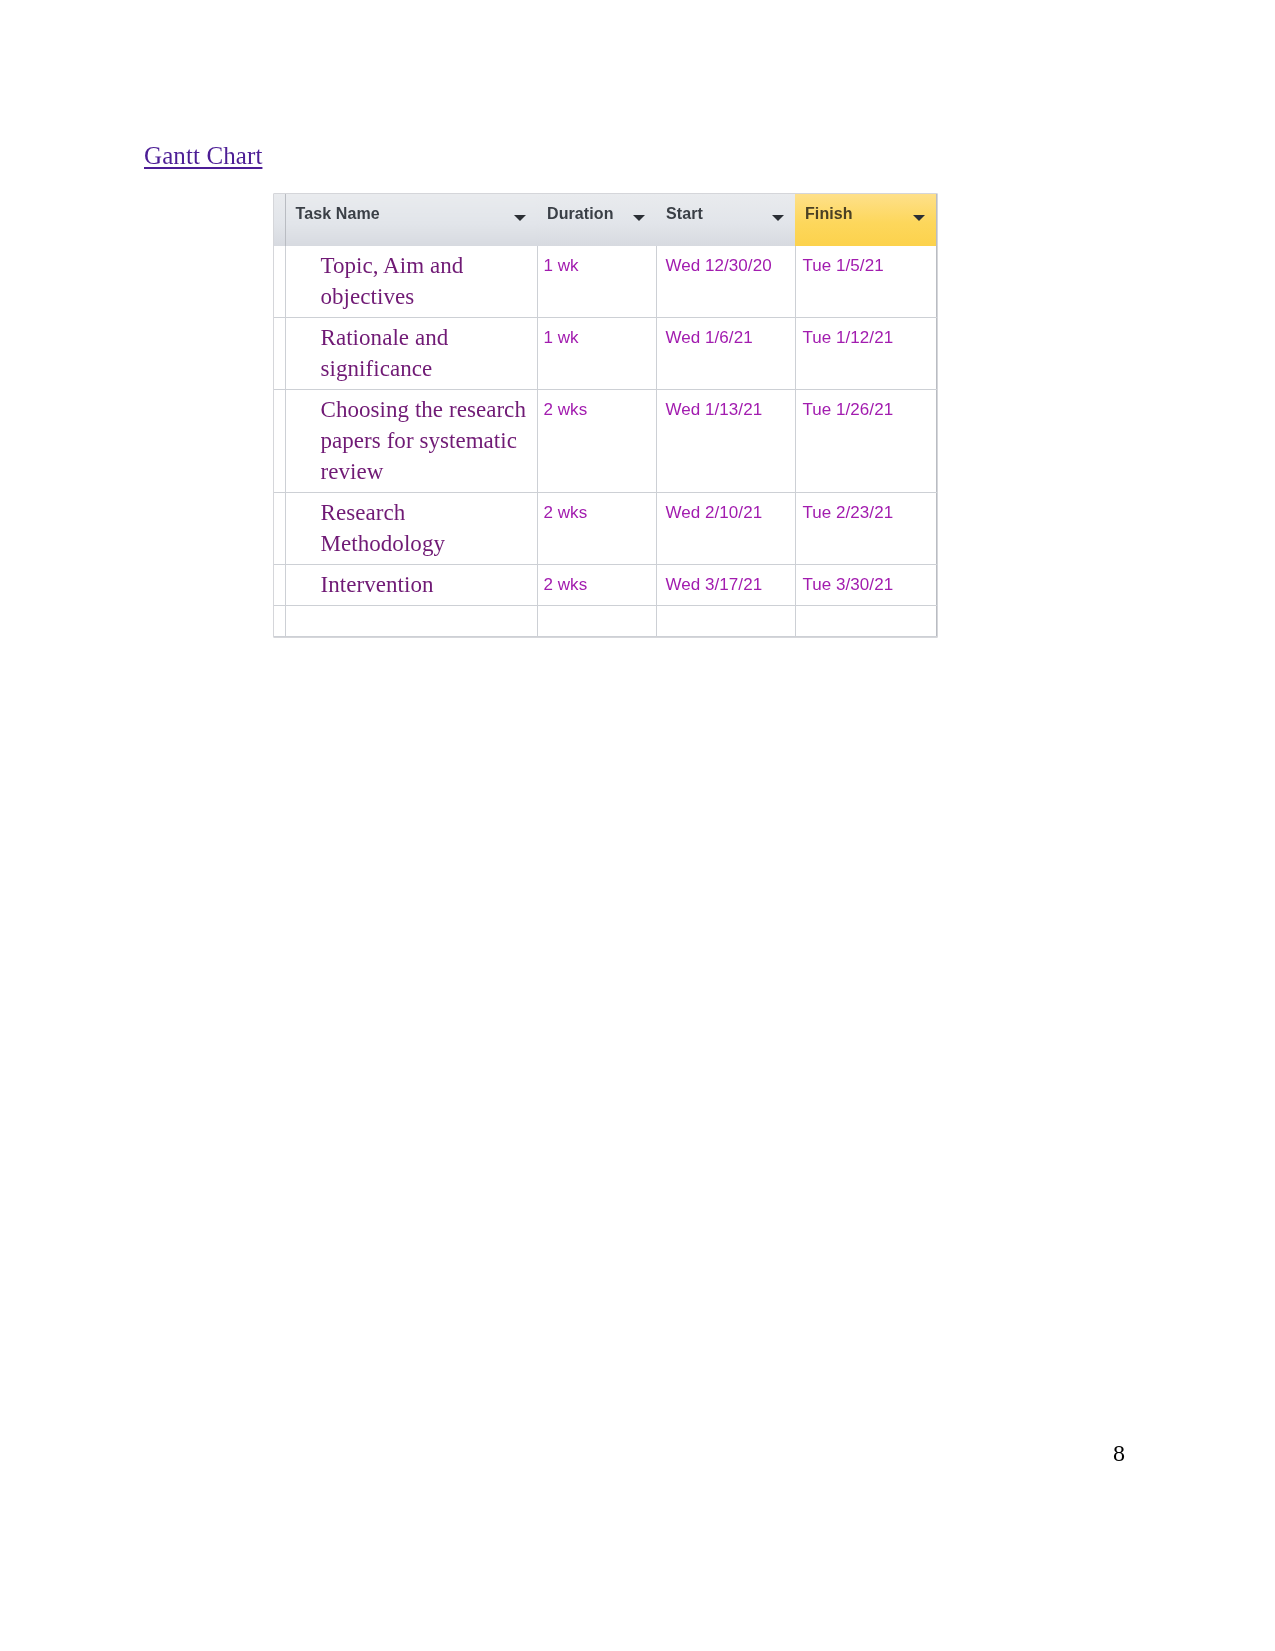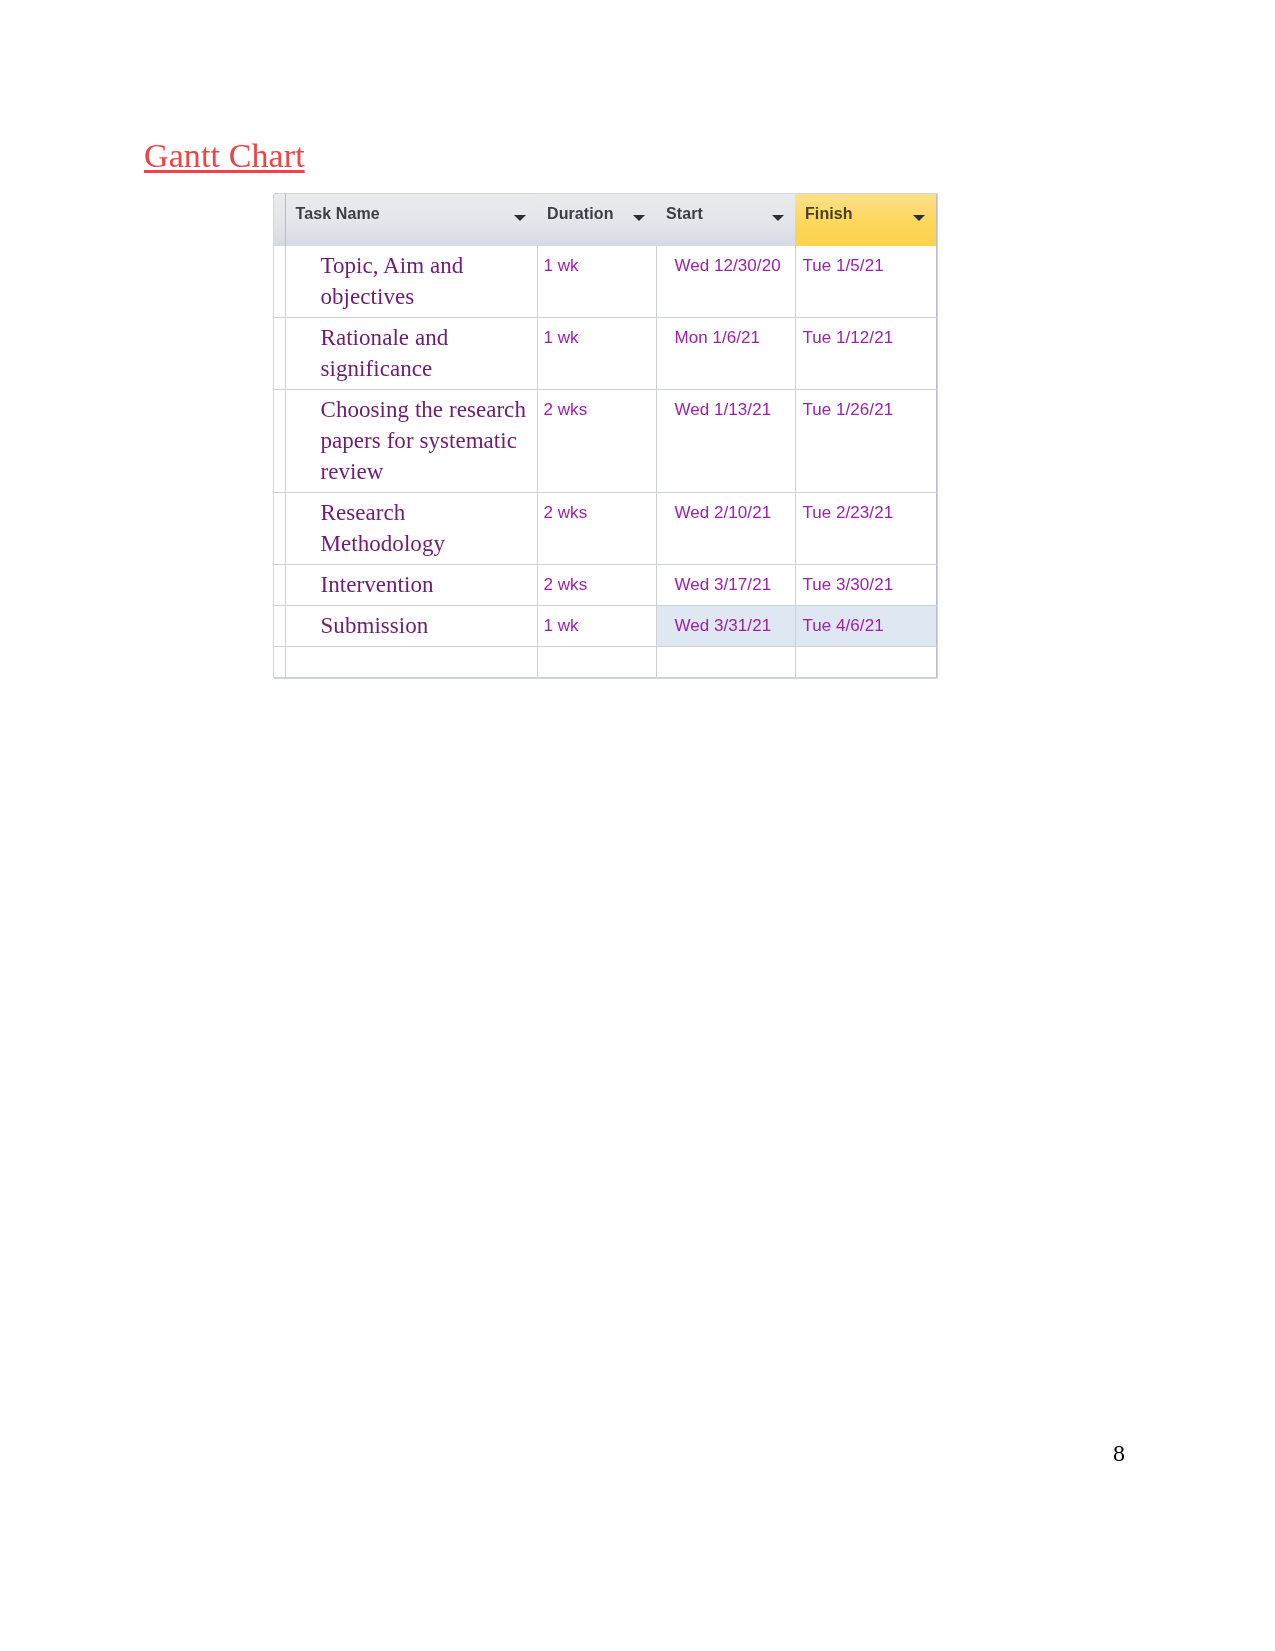--- a/index.html
+++ b/index.html
@@ -23,23 +23,23 @@
     background: #ffffff;
     overflow: hidden;
   }
 
   
   .doc-heading {
     position: absolute;
     left: 144px;
     top: 141px;
     font-family: "Liberation Serif", serif;
-    font-size: 34px;
+    font-size: 25px;
     line-height: 30px;
-    color: #ef4444;
+    color: #4c1d95;
     text-decoration: underline;
     text-underline-offset: 3px;
     white-space: nowrap;
     letter-spacing: 0.1px;
   }
 
   
   .gantt-table {
     position: absolute;
     left: 274px;
@@ -134,21 +134,21 @@
   }
   .cell-text {
     font-family: "Liberation Sans", sans-serif;
     font-size: 17px;
     line-height: 22px;
     color: #a21caf;
     padding: 9px 4px 6px 6px;
     white-space: nowrap;
     letter-spacing: 0.05px;
   }
-  .cell-text.start-c { padding-left: 18px; }
+  .cell-text.start-c { padding-left: 9px; }
   .cell-text.finish-c { padding-left: 7px; }
 
   
   .sel { background: #dfe7f3 !important; }
 
   
   .empty-row td {
     height: 30px;
     border-right: 1px solid #cdd0d5;
     border-bottom: 1px solid #cdd0d5;
@@ -228,21 +228,21 @@
 
       <tr class="body-row">
         <td class="ind-cell"></td>
         <td>
           <div class="task-text">Rationale and significance</div>
         </td>
         <td>
           <div class="cell-text">1 wk</div>
         </td>
         <td>
-          <div class="cell-text start-c">Mon 1/6/21</div>
+          <div class="cell-text start-c">Wed 1/6/21</div>
         </td>
         <td class="last-col">
           <div class="cell-text finish-c">Tue 1/12/21</div>
         </td>
       </tr>
 
       <tr class="body-row">
         <td class="ind-cell"></td>
         <td>
           <div class="task-text">Choosing the research papers for systematic review</div>
@@ -285,35 +285,20 @@
           <div class="cell-text">2 wks</div>
         </td>
         <td>
           <div class="cell-text start-c">Wed 3/17/21</div>
         </td>
         <td class="last-col">
           <div class="cell-text finish-c">Tue 3/30/21</div>
         </td>
       </tr>
 
-      <tr class="body-row">
-        <td class="ind-cell"></td>
-        <td>
-          <div class="task-text">Submission</div>
-        </td>
-        <td>
-          <div class="cell-text">1 wk</div>
-        </td>
-        <td class="sel">
-          <div class="cell-text start-c">Wed 3/31/21</div>
-        </td>
-        <td class="last-col sel">
-          <div class="cell-text finish-c">Tue 4/6/21</div>
-        </td>
-      </tr>
 
       <tr class="empty-row">
         <td class="ind-cell"></td>
         <td></td>
         <td></td>
         <td></td>
         <td class="last-col"></td>
       </tr>
     </tbody>
   </table>

